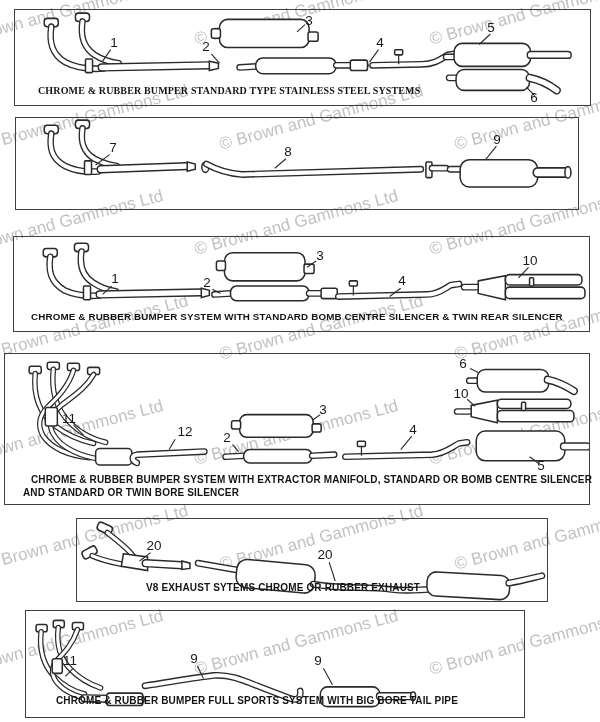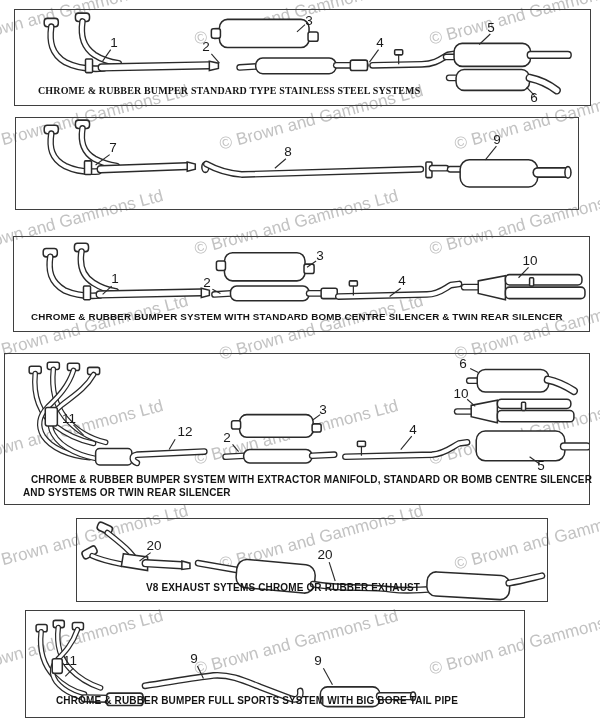--- a/index.html
+++ b/index.html
@@ -283,21 +283,21 @@
     <line x1="68" y1="69" x2="78" y2="79" class="leader"></line>
         <line x1="169" y1="83" x2="163" y2="93" class="leader"></line>
         <line x1="226" y1="88" x2="232" y2="95" class="leader"></line>
         <line x1="313" y1="59" x2="306" y2="64" class="leader"></line>
         <line x1="404" y1="80" x2="393" y2="93" class="leader"></line>
         <line x1="531" y1="107" x2="521" y2="100" class="leader"></line>
         <line x1="462" y1="14" x2="470" y2="18" class="leader"></line>
         <line x1="459" y1="44" x2="467" y2="51" class="leader"></line>
       </svg>
     <div class="cap l1">CHROME &amp; RUBBER BUMPER SYSTEM WITH EXTRACTOR MANIFOLD, STANDARD OR BOMB CENTRE SILENCER</div>
-    <div class="cap l2">AND SYSTEMS OR TWIN REAR SILENCER</div>
+    <div class="cap l2">AND STANDARD OR TWIN BORE SILENCER</div>
   <span class="callout" style="left: 64px; top: 64px;">11</span>
       <span class="callout" style="left: 180px; top: 77px;">12</span>
       <span class="callout" style="left: 222px; top: 83px;">2</span>
       <span class="callout" style="left: 318px; top: 55px;">3</span>
       <span class="callout" style="left: 408px; top: 75px;">4</span>
       <span class="callout" style="left: 536px; top: 111px;">5</span>
       <span class="callout" style="left: 458px; top: 9px;">6</span>
       <span class="callout" style="left: 456px; top: 39px;">10</span>
     </section>
 

